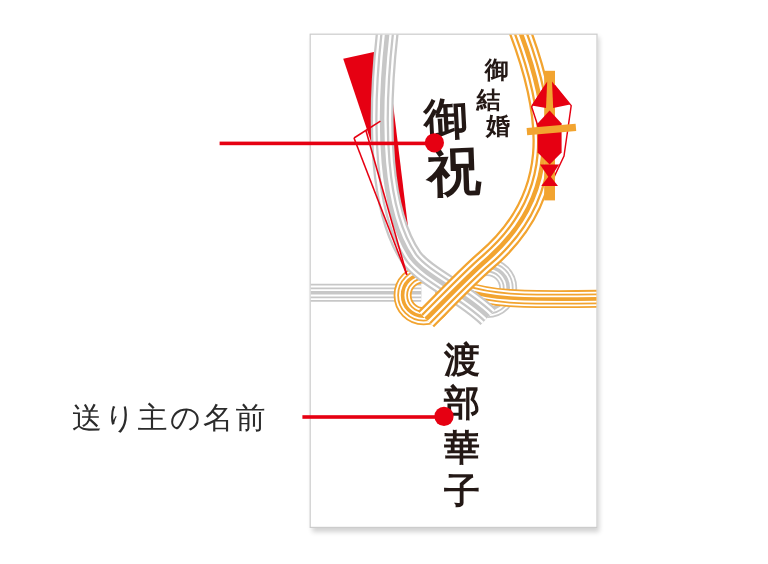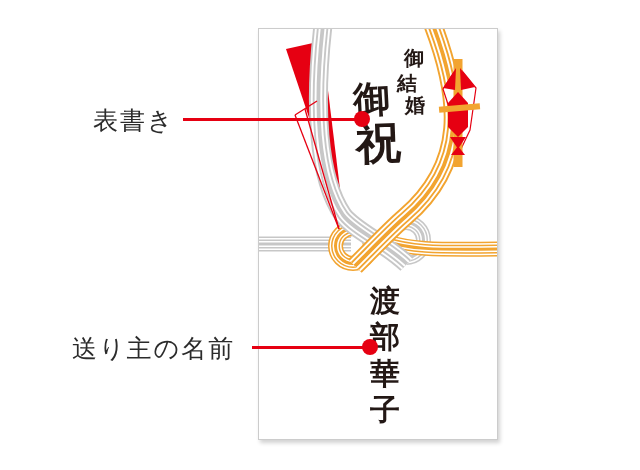--- a/index.html
+++ b/index.html
@@ -37,22 +37,21 @@
   .small-ch{font-size:20px;}
   .name-col{position:absolute;left:106px;top:256px;width:40px;z-index:2;}
   .name-col span{display:block;width:40px;text-align:center;color:var(--ink);
     font-size:30px;font-weight:600;line-height:1.08;margin-bottom:4px;}
 </style>
 </head>
 <body>
 
 <div id="stage">
 
-  <div class="anno-label" style="left:93px;top:104px;">表書き</div>
-  <div class="anno-label" style="left:72px;top:332px;font-family:Liberation Serif, serif;">送り主の名前</div>
+  <div class="anno-label" style="left:60px;top:332px;font-family:Liberation Serif, serif;">送り主の名前</div>
 
   <div class="pointer-line" style="left:183px;top:118px;width:180px;"></div>
   <div class="pointer-dot" style="left:354px;top:111px;"></div>
   <div class="pointer-line" style="left:252px;top:346px;width:119px;"></div>
   <div class="pointer-dot" style="left:362px;top:339px;"></div>
 
   <div id="envelope">
 
     <svg id="deco" width="238" height="410" viewBox="0 0 238 410">
       <defs>

